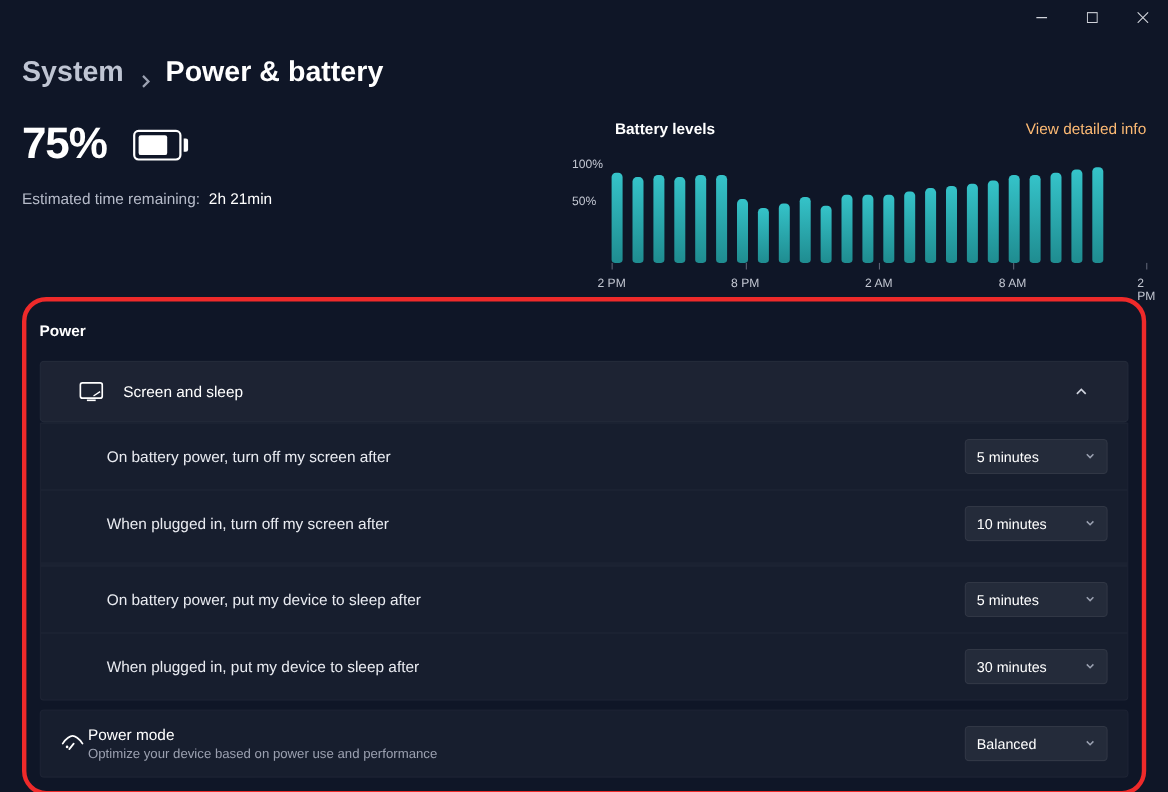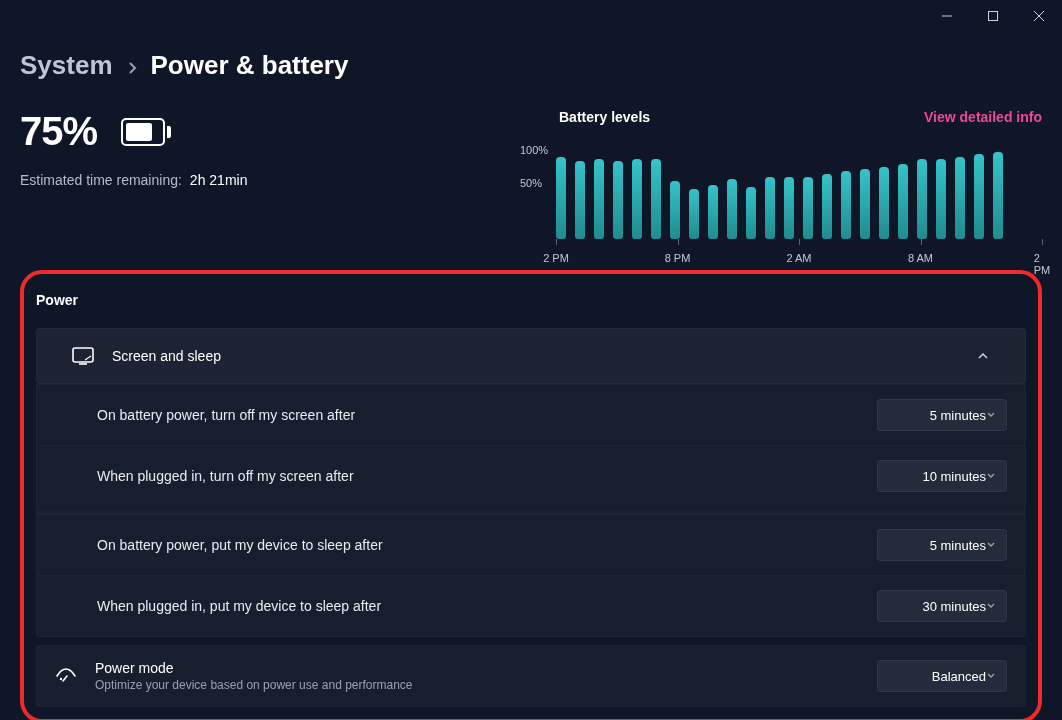--- a/index.html
+++ b/index.html
@@ -8,39 +8,39 @@
     background:#0f1627;
     color:#fff;
     font-family:"Segoe UI","Segoe UI Variable",Arial,sans-serif;
     font-size:13px;
   }
   .titlebar {
     height:32px; display:flex; justify-content:flex-end; align-items:center;
   }
   .titlebar .btn { width:46px; height:32px; display:flex; align-items:center; justify-content:center; color:#d0d3da; }
   .content { padding:0 20px 0 20px; }
-  .breadcrumb { display:flex; align-items:center; gap:14px; padding:18px 0 6px 0; }
+  .breadcrumb { display:flex; align-items:flex-end; gap:14px; padding:18px 0 6px 0; }
   .breadcrumb .sys { font-size:26px; font-weight:600; color:#bfc5d3; }
   .breadcrumb .chev { color:#8d93a3; font-size:14px; padding-top:4px;}
   .breadcrumb .cur { font-size:26px; font-weight:600; color:#fff; }
   .top { display:flex; gap:40px; padding-top:22px; }
   .left { flex:0 0 460px; }
   .pct-row { display:flex; align-items:center; gap:24px; }
   .pct { font-size:40px; font-weight:600; letter-spacing:-1px;}
   .batt-icon { width:50px; height:28px; position:relative; }
   .batt-icon .body { position:absolute; left:0; top:0; width:44px; height:28px; border:2.5px solid #fff; border-radius:5px;}
   .batt-icon .tip  { position:absolute; right:0px; top:8px; width:4px; height:12px; background:#fff; border-radius:0 2px 2px 0;}
   .batt-icon .fill { position:absolute; left:5px; top:5px; height:18px; background:#fff; border-radius:2px;}
   .estrow { display:flex; gap:8px; padding-top:18px; font-size:14px;}
   .estrow .lab{ color:#b6bbc9;}
   .estrow .val{ color:#fff;}
   .right { flex:1; position:relative; }
   .chart-head{ display:flex; justify-content:space-between; align-items:center; font-size:14px;}
   .chart-head .ttl{ font-weight:600;margin-left:39px;}
-  .chart-head .link{ color:#ec4899;font-weight:bold;}
+  .chart-head .link{ color:#fdba74;}
   .chart { position:relative; height:135px; margin-top:8px; padding-left:36px;}
   .chart .ylab{ position:absolute; left:0; font-size:11px; color:#c3c7d2;}
   .chart .y100{ top:11px;} .chart .y50{ top:44px;}
   .chart .grid{ position:absolute; left:36px; right:0; top:6px; height:100px;}
   .chart .tick{ position:absolute; bottom:-6px; width:1px; height:6px; background:#5c6173;}
   .chart .bars{ position:absolute; left:36px; right:0; top:6px; height:100px; display:flex; align-items:flex-end; gap:9px;}
   .chart .bar{ flex:1; max-width:10px; background:linear-gradient(#35c3c9,#1f8c90); border-radius:4px 4px 3px 3px;}
   .chart .xlabels{ position:absolute; left:36px; right:0; bottom:0; height:16px;}
   .chart .xlab{ position:absolute; transform:translateX(-50%); font-size:11px; color:#c3c7d2;}
   .section-title{ font-size:14px; font-weight:600; padding:12px 0;}
@@ -63,26 +63,26 @@
     padding:14px 18px 14px 60px;
     border-top:1px solid rgba(255,255,255,0.04);
     font-size:14px;
   }
   .row .lab{ flex:1; color:#e9ebf1;}
   .select{
     width:130px; height:32px;
     background:rgba(255,255,255,0.06);
     border:1px solid rgba(255,255,255,0.06);
     border-radius:4px;
-    display:flex; align-items:center; justify-content:flex-end;
+    display:flex; align-items:center; justify-content:space-between;
     padding:0 10px; font-size:13px;
   }
   .select .ch{ color:#9aa0b0;}
   .card.powermode{
-    display:flex; align-items:center; gap:18px;
+    display:flex; align-items:center; gap:3px;
     padding:14px 18px;
   }
   .pm-text .t1{font-size:14px;}
   .pm-text .t2{font-size:12px; color:#9ba0b0; padding-top:2px;}
   svg{display:block;}
   .scr-icon{ width:22px; height:18px;}
   .eye-icon{ width:22px; height:18px;}
   .gapblock{ height:3px; background:rgba(255,255,255,0.02); margin:5px 0 0 0;}
 </style>
 </head>

